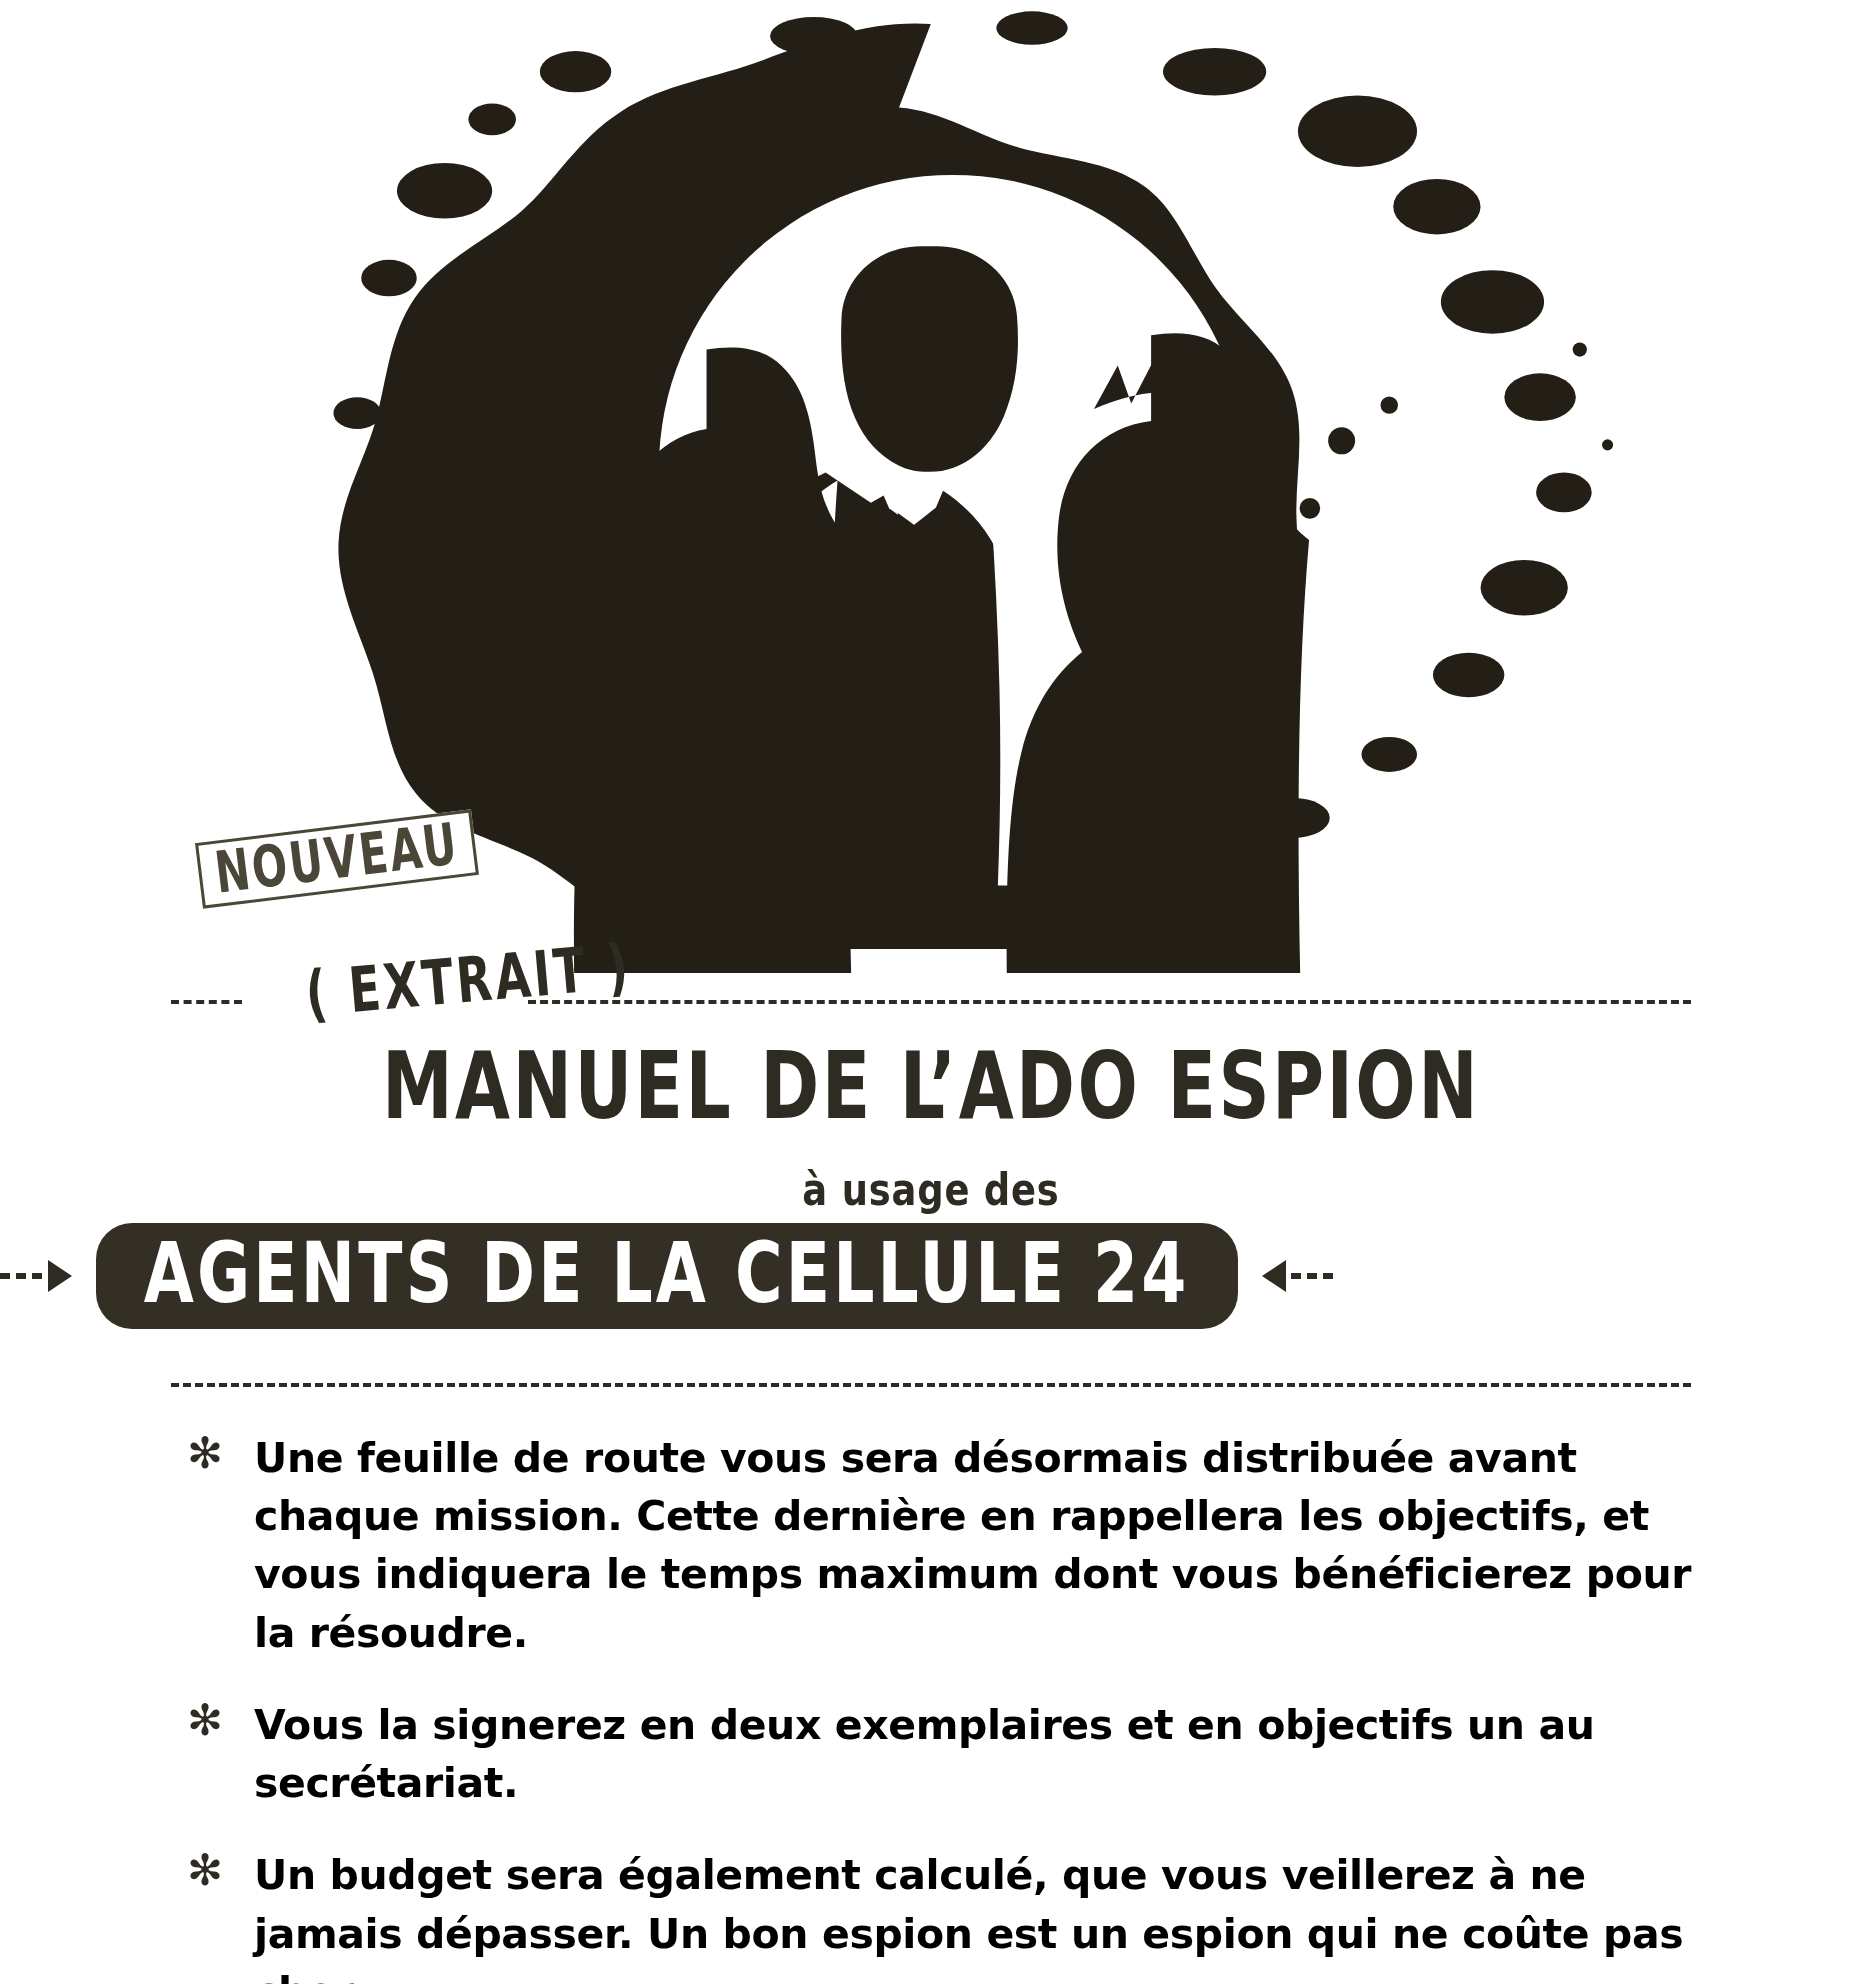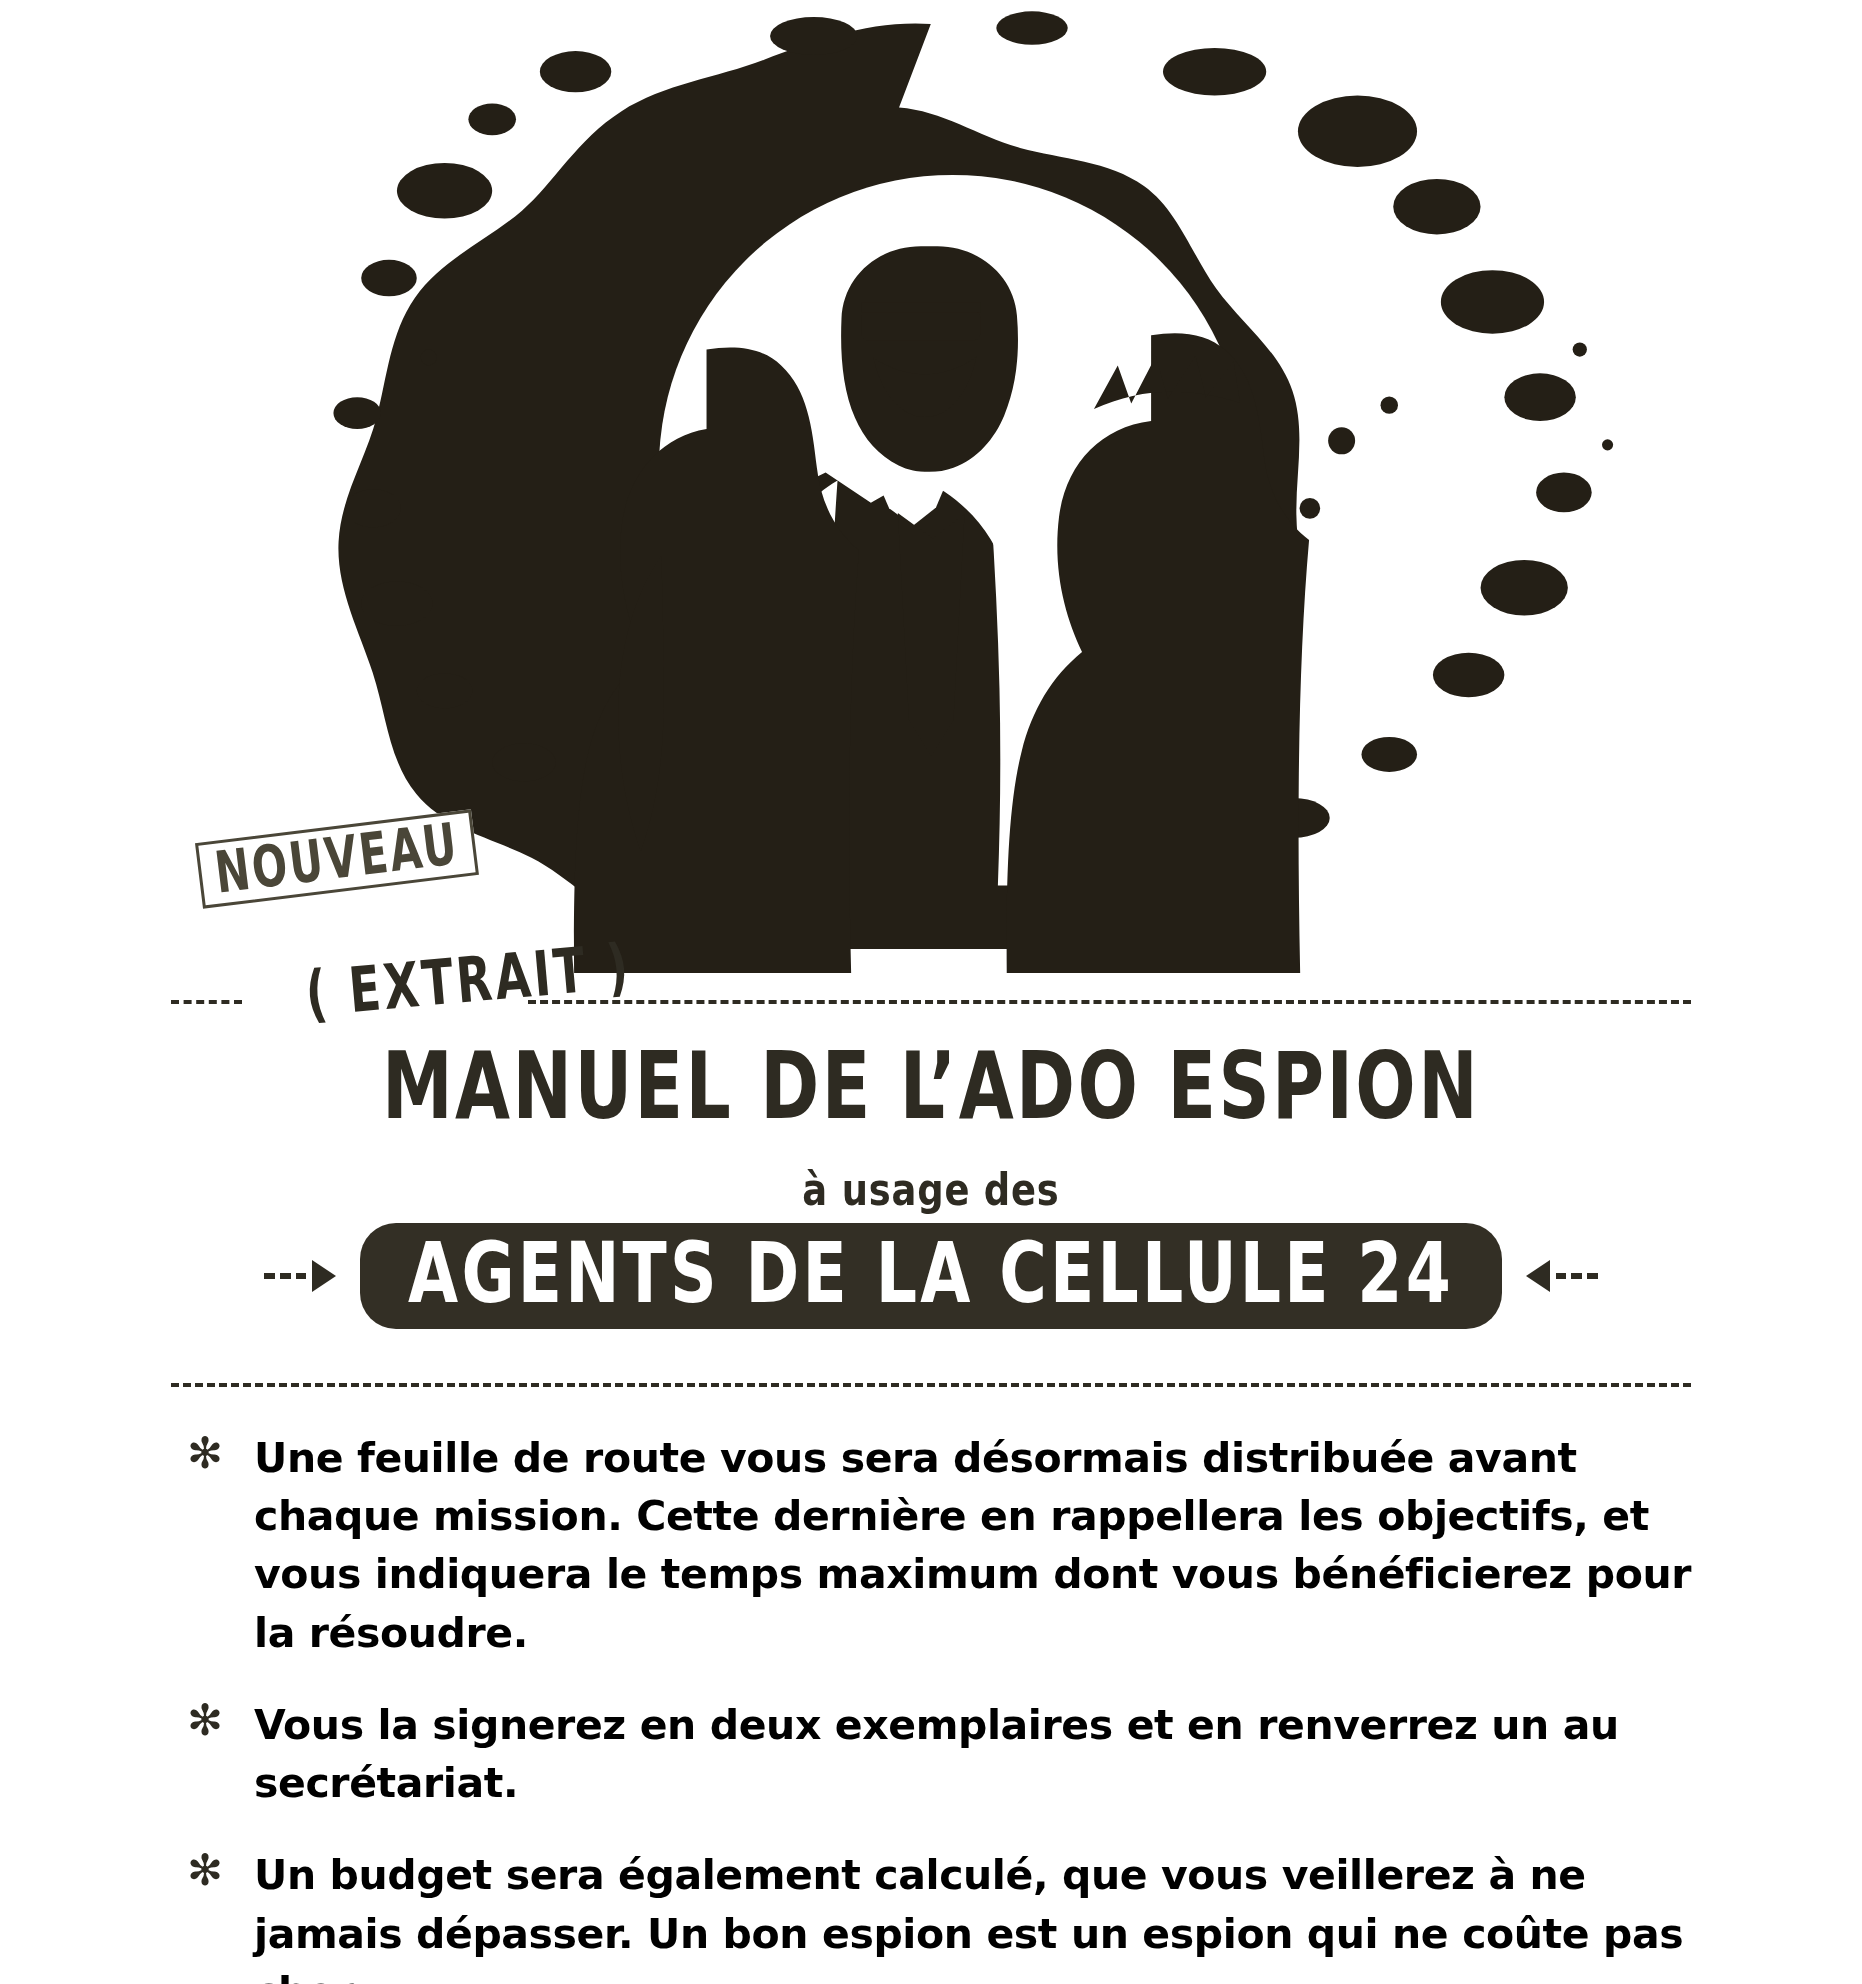--- a/index.html
+++ b/index.html
@@ -104,21 +104,20 @@
   }
 
   
   .badge-wrap {
     position: absolute;
     left: 0;
     top: 1223px;
     width: 1862px;
     display: flex;
     align-items: center;
-    justify-content: center;
     gap: 24px;
   }
   .badge {
     background: #332f25;
     border-radius: 36px;
     padding: 13.5px 48px 20.6px 48px;
   }
   .badge-label {
     font-family: "DejaVu Sans Condensed", "Liberation Sans Narrow", "Liberation Sans", sans-serif;
     font-weight: bold;
@@ -336,20 +335,20 @@
 
 <div class="dash-rule rule-bottom"></div>
 
 <div class="bullets">
   <div class="bullet-row">
     <div class="bullet-mark">✻</div>
     <div class="bullet-text">Une feuille de route vous sera désormais distribuée avant chaque mission. Cette dernière en rappellera les objectifs, et vous indiquera le temps maximum dont vous bénéficierez pour la résoudre.</div>
   </div>
   <div class="bullet-row">
     <div class="bullet-mark">✻</div>
-    <div class="bullet-text">Vous la signerez en deux exemplaires et en renverrez un au secrétariat.</div>
+    <div class="bullet-text">Vous la signerez en deux exemplaires et en objectifs un au secrétariat.</div>
   </div>
   <div class="bullet-row">
     <div class="bullet-mark">✻</div>
     <div class="bullet-text">Un budget sera également calculé, que vous veillerez à ne jamais dépasser. Un bon espion est un espion qui ne coûte pas cher.</div>
   </div>
 </div>
 
 
 </body></html>

